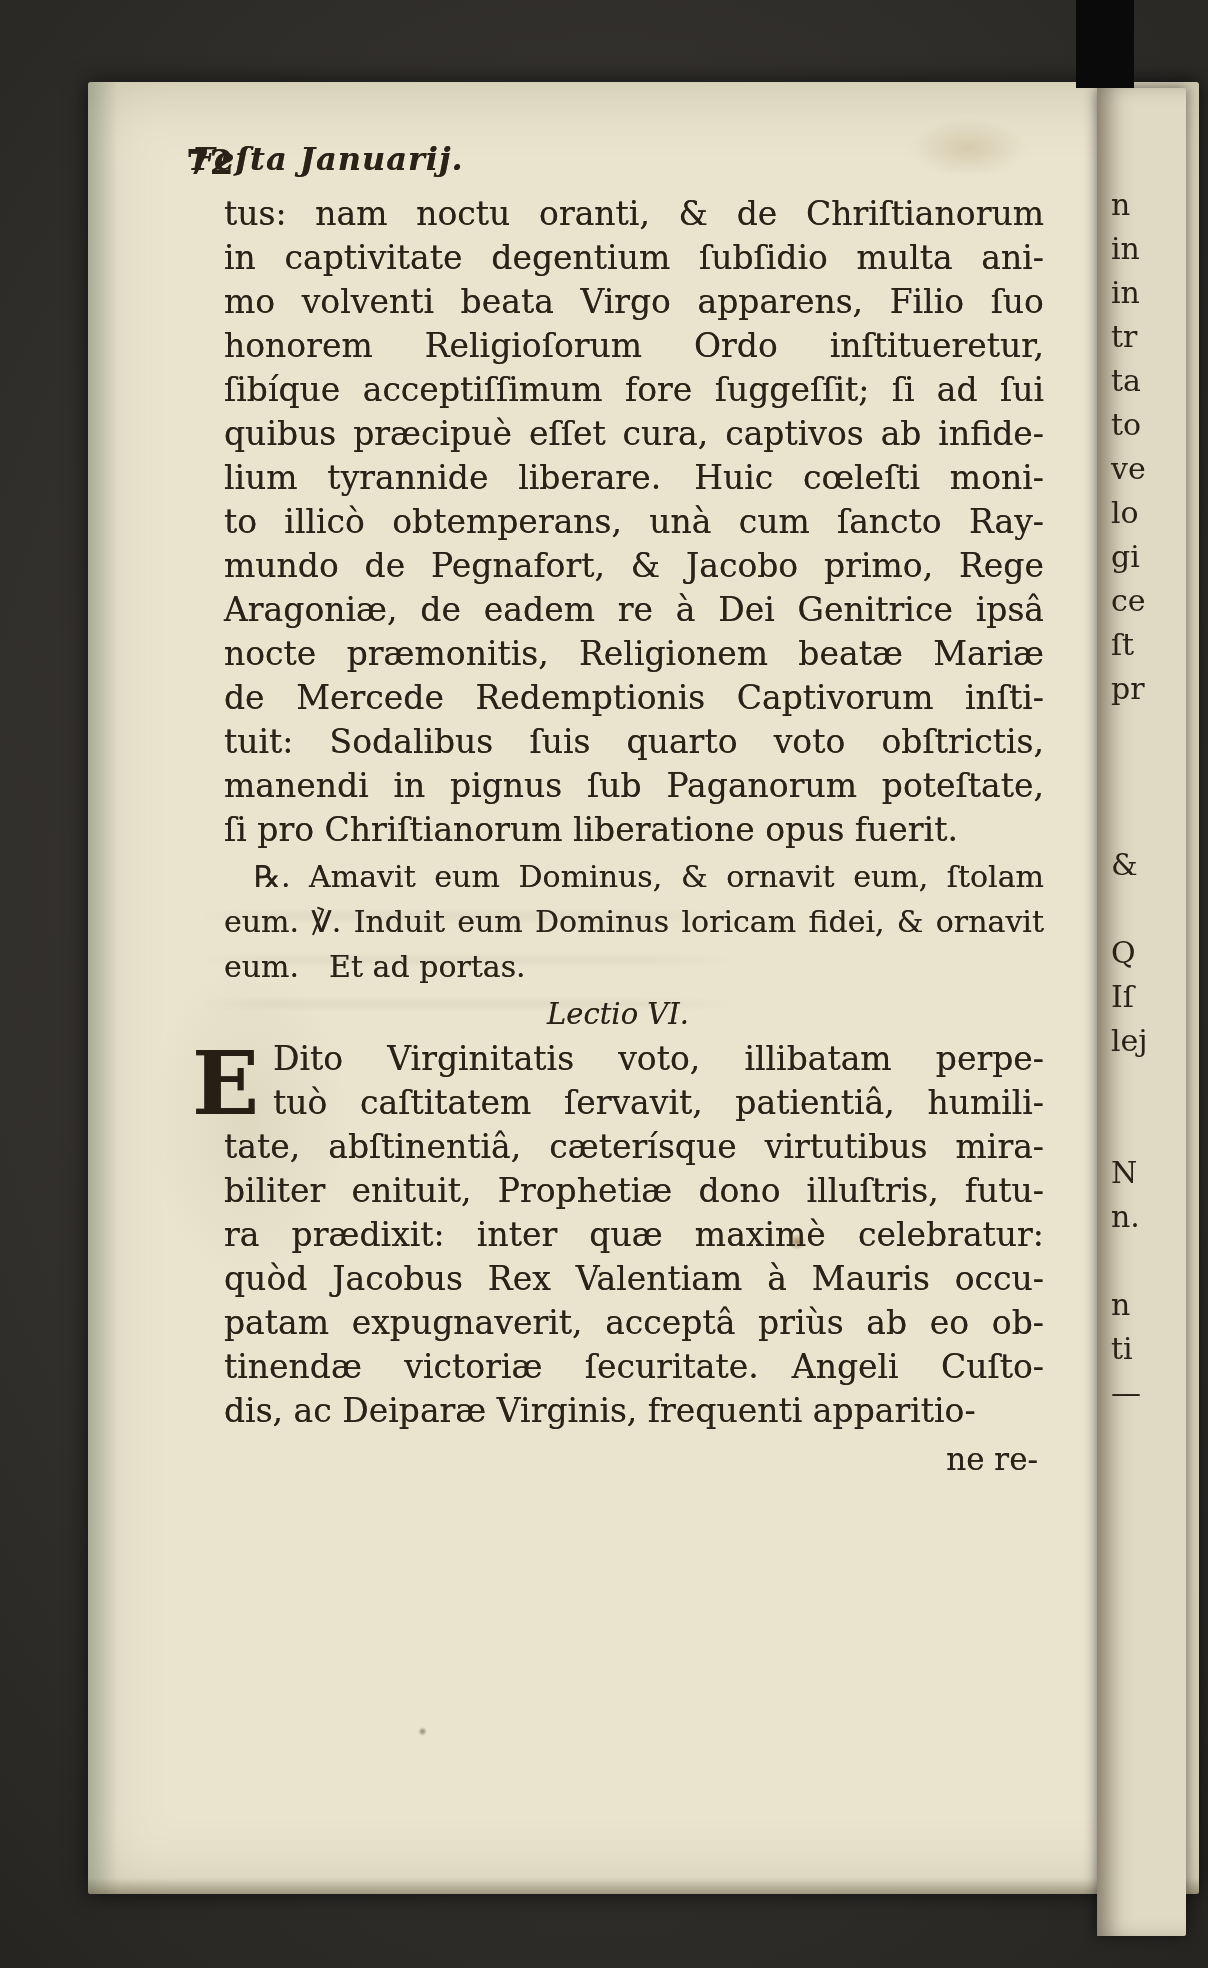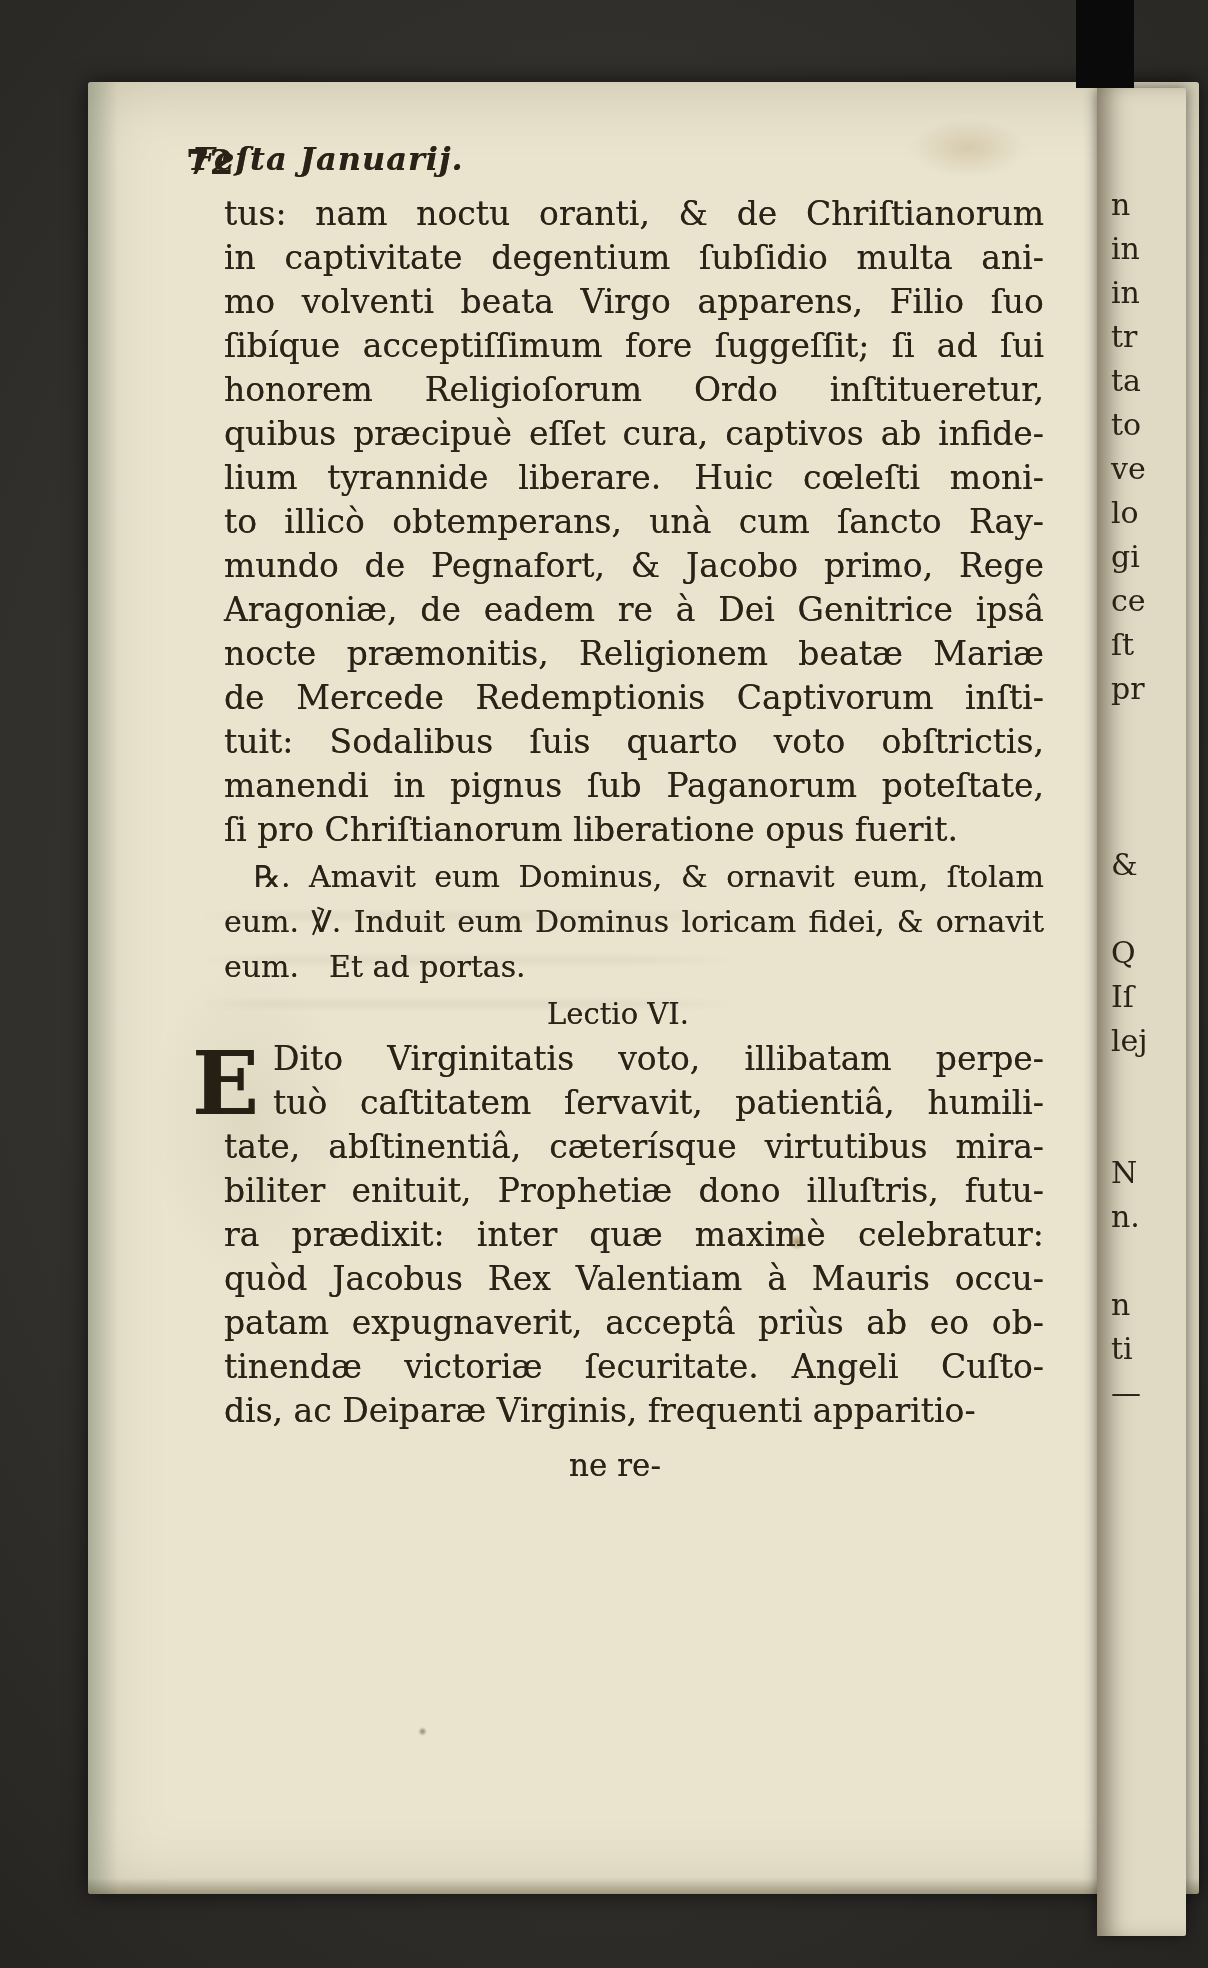--- a/index.html
+++ b/index.html
@@ -54,30 +54,30 @@
   }
   .lines-block { font-size:33px; line-height:44px;margin-left:32px; }
   .tline { text-align:justify; text-align-last:justify; }
   .lines-block .tline:last-child, .frag-lines .tline { text-align-last:left; }
   .body-para { margin-top:4px; }
   .resp {
     margin-top:2px; font-size:30px; line-height:45px;
   }
   .resp .tline:first-child { text-indent:30px; }
   .lectio-heading {
-    text-align:center; font-size:29px;
+    text-align:center; font-style:italic; font-size:29px;
     margin:8px 0 6px;
   }
   .lectio-para { margin-top:2px; }
   .lectio-para .dropcap {
     float:left; font-size:88px; line-height:80px; padding:6px 14px 0 0;
     font-weight:bold; color:#261f14;
   }
   .catchword {
-    text-align:center; font-size:31px; line-height:44px; padding-right:6px; margin-top:10px;
+    text-align:right; font-size:31px; line-height:44px; padding-right:6px; margin-top:4px;
   }
   
   .stain { position:absolute; pointer-events:none; }
   .stain.s1 { left:820px; top:36px; width:120px; height:60px; border-radius:50%;
     background:radial-gradient(closest-side, rgba(140,105,45,.20), rgba(140,105,45,0)); }
   .stain.s2 { left:700px; top:1152px; width:18px; height:16px; border-radius:50%;
     background:radial-gradient(closest-side, rgba(110,75,25,.55), rgba(110,75,25,0)); }
   .stain.s3 { left:330px; top:1645px; width:9px; height:9px; border-radius:50%;
     background:radial-gradient(closest-side, rgba(60,45,20,.5), rgba(60,45,20,0)); }
   .stain.s4 { left:60px; top:880px; width:200px; height:320px; border-radius:50%;
@@ -111,22 +111,22 @@
 
       <div class="header-row">
         <span class="page-number">72</span>
         <div class="running-header">Feſta Januarij.</div>
       </div>
 
       <div class="lines-block body-para">
           <div class="tline">tus: nam noctu oranti, &amp; de Chriſtianorum</div>
           <div class="tline">in captivitate degentium ſubſidio multa ani-</div>
           <div class="tline">mo volventi beata Virgo apparens, Filio ſuo</div>
+          <div class="tline">honorem Religioſorum Ordo inſtitueretur,</div>
           <div class="tline">ſibíque acceptiſſimum fore ſuggeſſit; ſi ad ſui</div>
-          <div class="tline">honorem Religioſorum Ordo inſtitueretur,</div>
           <div class="tline">quibus præcipuè eſſet cura, captivos ab infide-</div>
           <div class="tline">lium tyrannide liberare. Huic cœleſti moni-</div>
           <div class="tline">to illicò obtemperans, unà cum ſancto Ray-</div>
           <div class="tline">mundo de Pegnafort, &amp; Jacobo primo, Rege</div>
           <div class="tline">Aragoniæ, de eadem re à Dei Genitrice ipsâ</div>
           <div class="tline">nocte præmonitis, Religionem beatæ Mariæ</div>
           <div class="tline">de Mercede Redemptionis Captivorum inſti-</div>
           <div class="tline">tuit: Sodalibus ſuis quarto voto obſtrictis,</div>
           <div class="tline">manendi in pignus ſub Paganorum poteſtate,</div>
           <div class="tline">ſi pro Chriſtianorum liberatione opus fuerit.</div>

